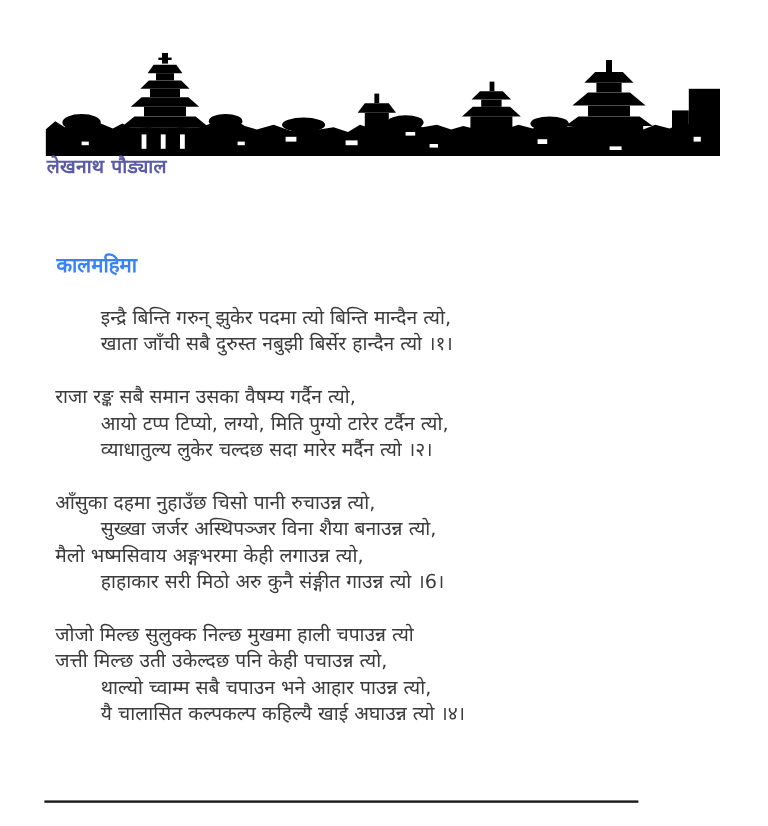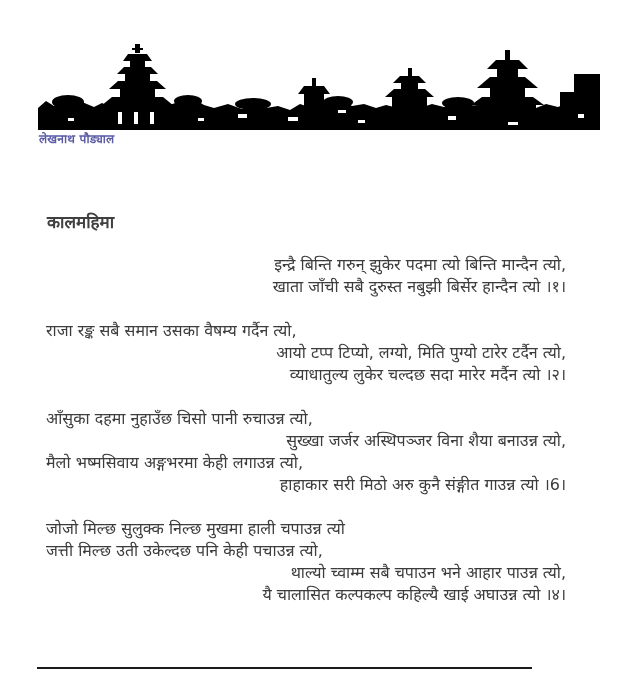--- a/index.html
+++ b/index.html
@@ -21,45 +21,45 @@
   }
   .header-img {
     position: absolute;
     left: 38px; top: 44px;
     width: 562px; height: 86px;
     display: block;
   }
   .author {
     position: absolute;
     left: 39px; top: 129px;
-    font-size: 12px;
+    font-size: 16px;
     line-height: 20px;
     color: #5c5ca6;
     font-weight: bold;
     letter-spacing: 0.2px;
   }
   .title {
     position: absolute;
     left: 47px; top: 211px;
     font-size: 17px;
     line-height: 22px;
     font-weight: bold;
-    color: #404040;
+    color: #3b82f6;
   }
   .poem {
     position: absolute;
     left: 46px; top: 254px;
     width: 520px;
     color: #3c3c3c;
     font-size: 16px;
     line-height: 22px;
   }
   .stanza { margin-bottom: 22px; }
   .line { white-space: nowrap; }
-  .line.indent { padding-left: 38px; text-align: right; }
+  .line.indent { padding-left: 38px; }
   .divider-rule {
     position: absolute;
     left: 37px; top: 667px;
     width: 495px; height: 2px;
     background: #1a1a1a;
   }
 </style>
 </head>
 <body>
 

